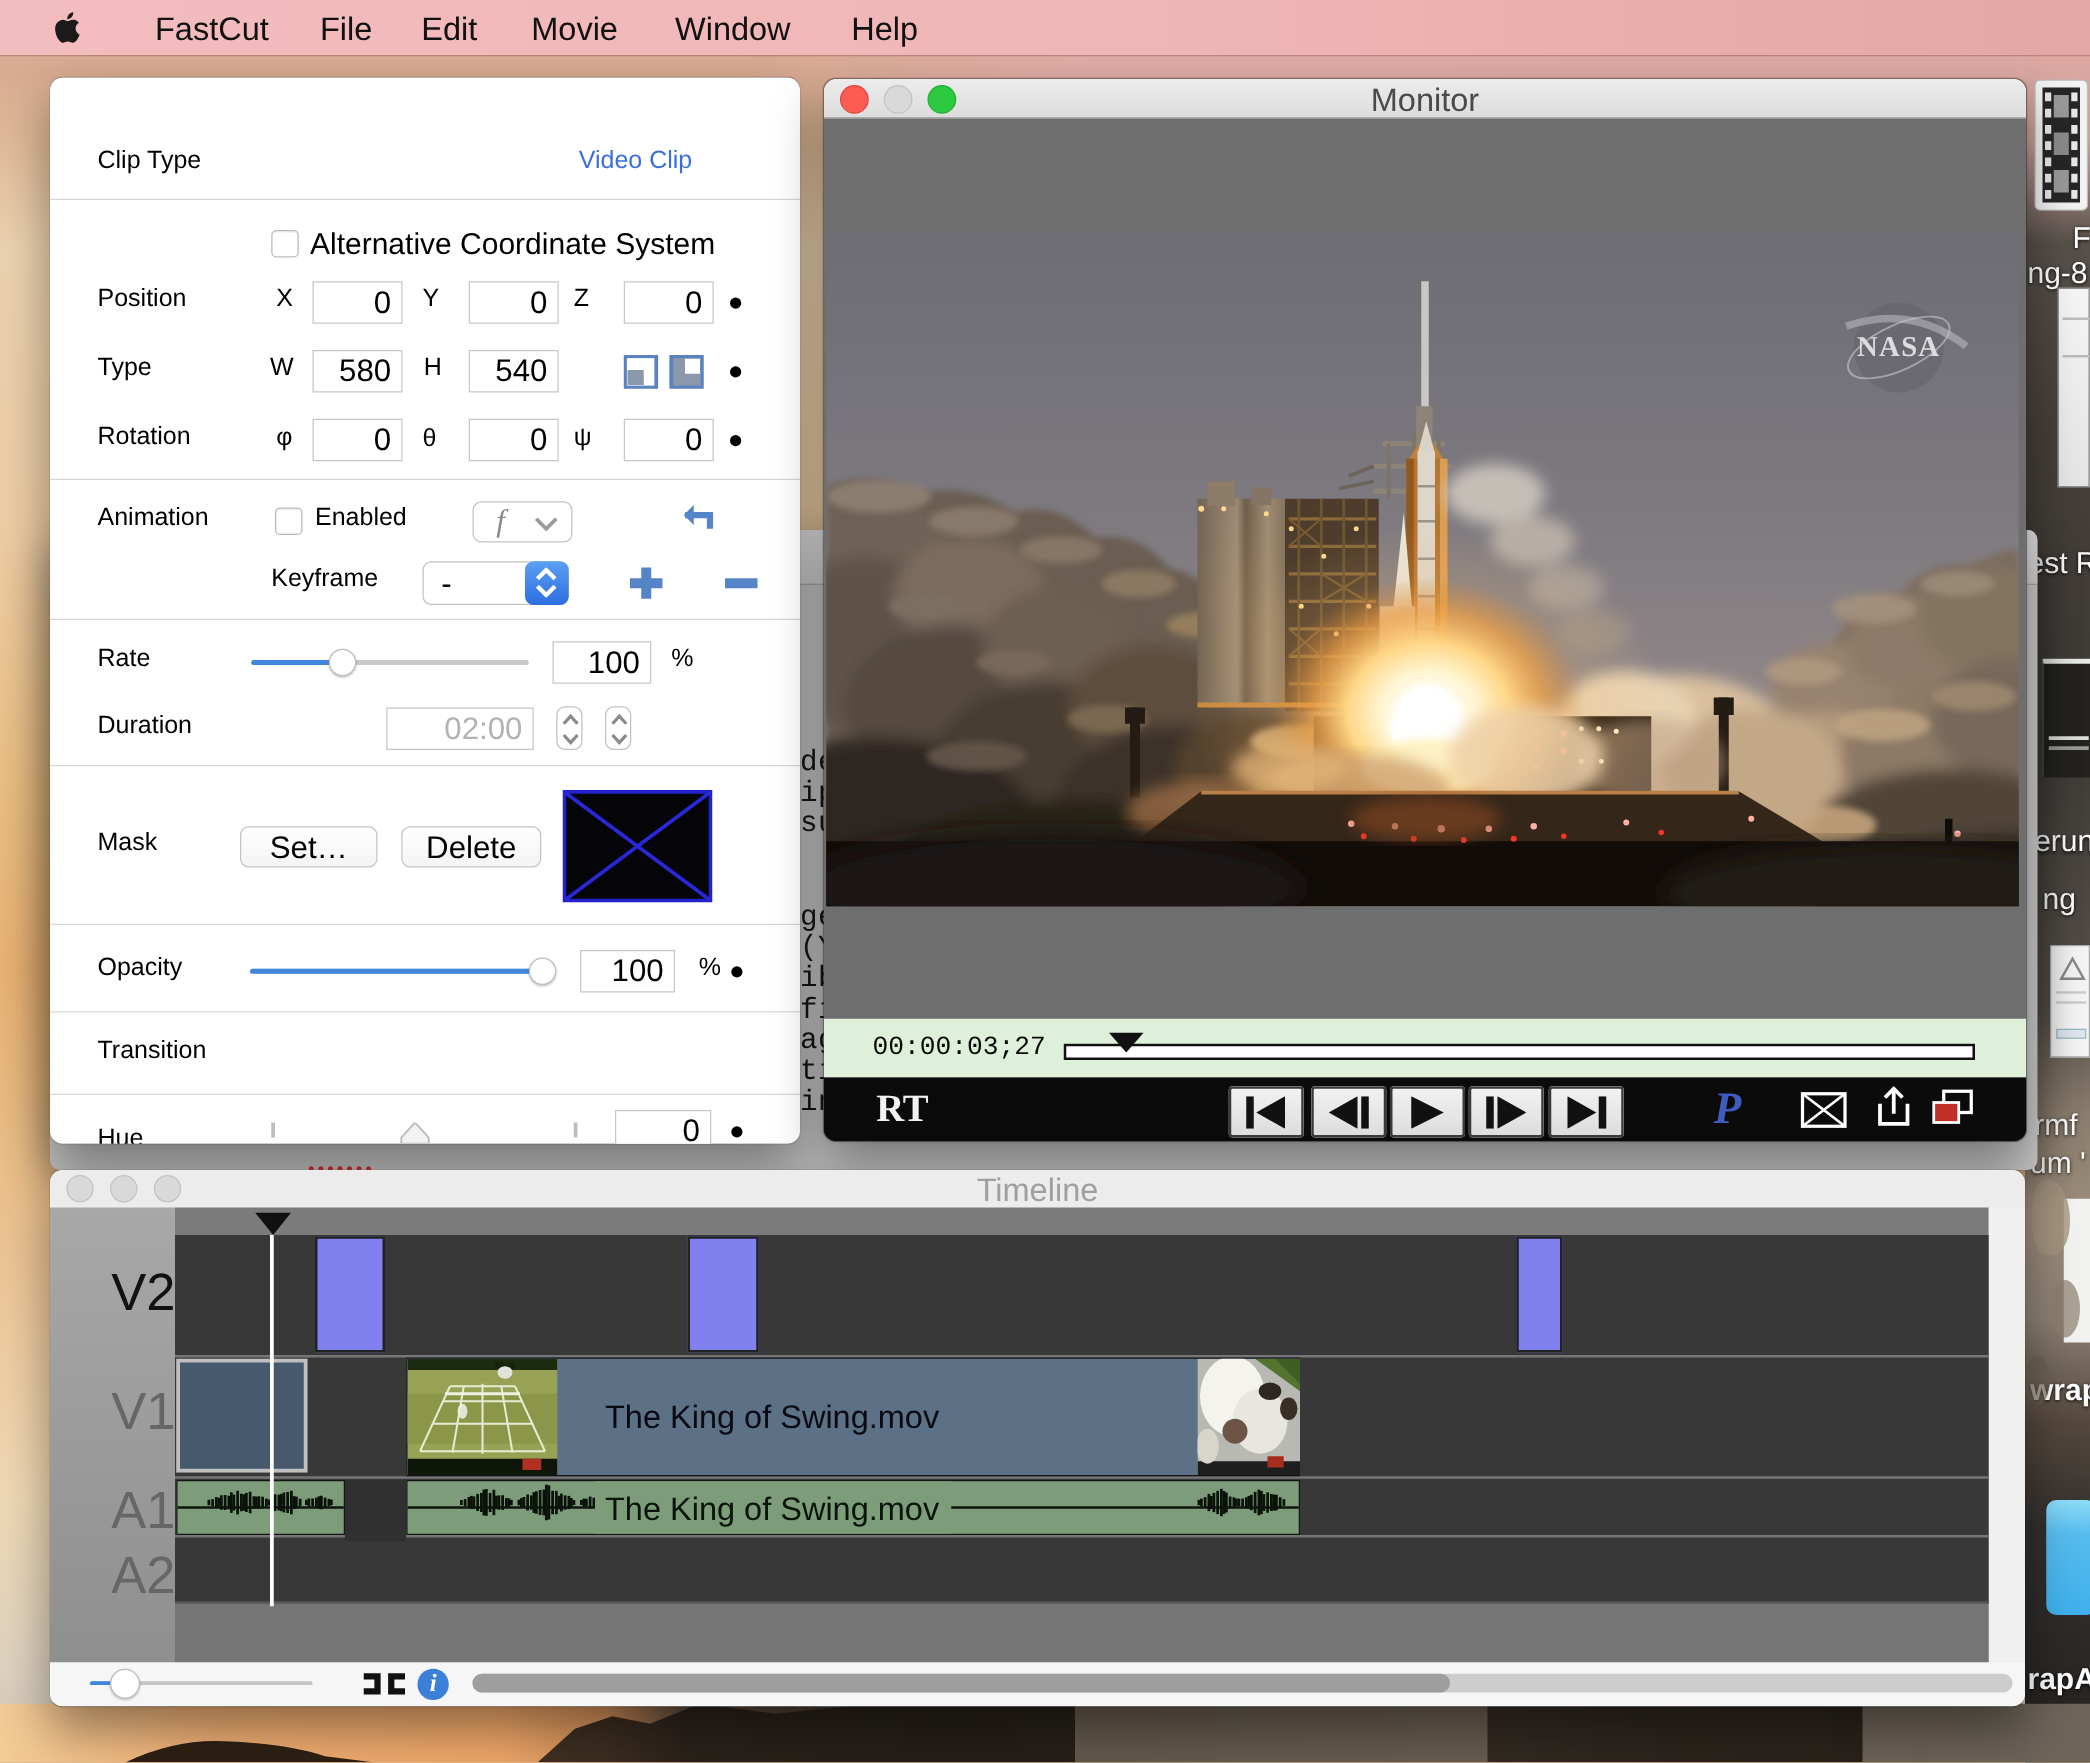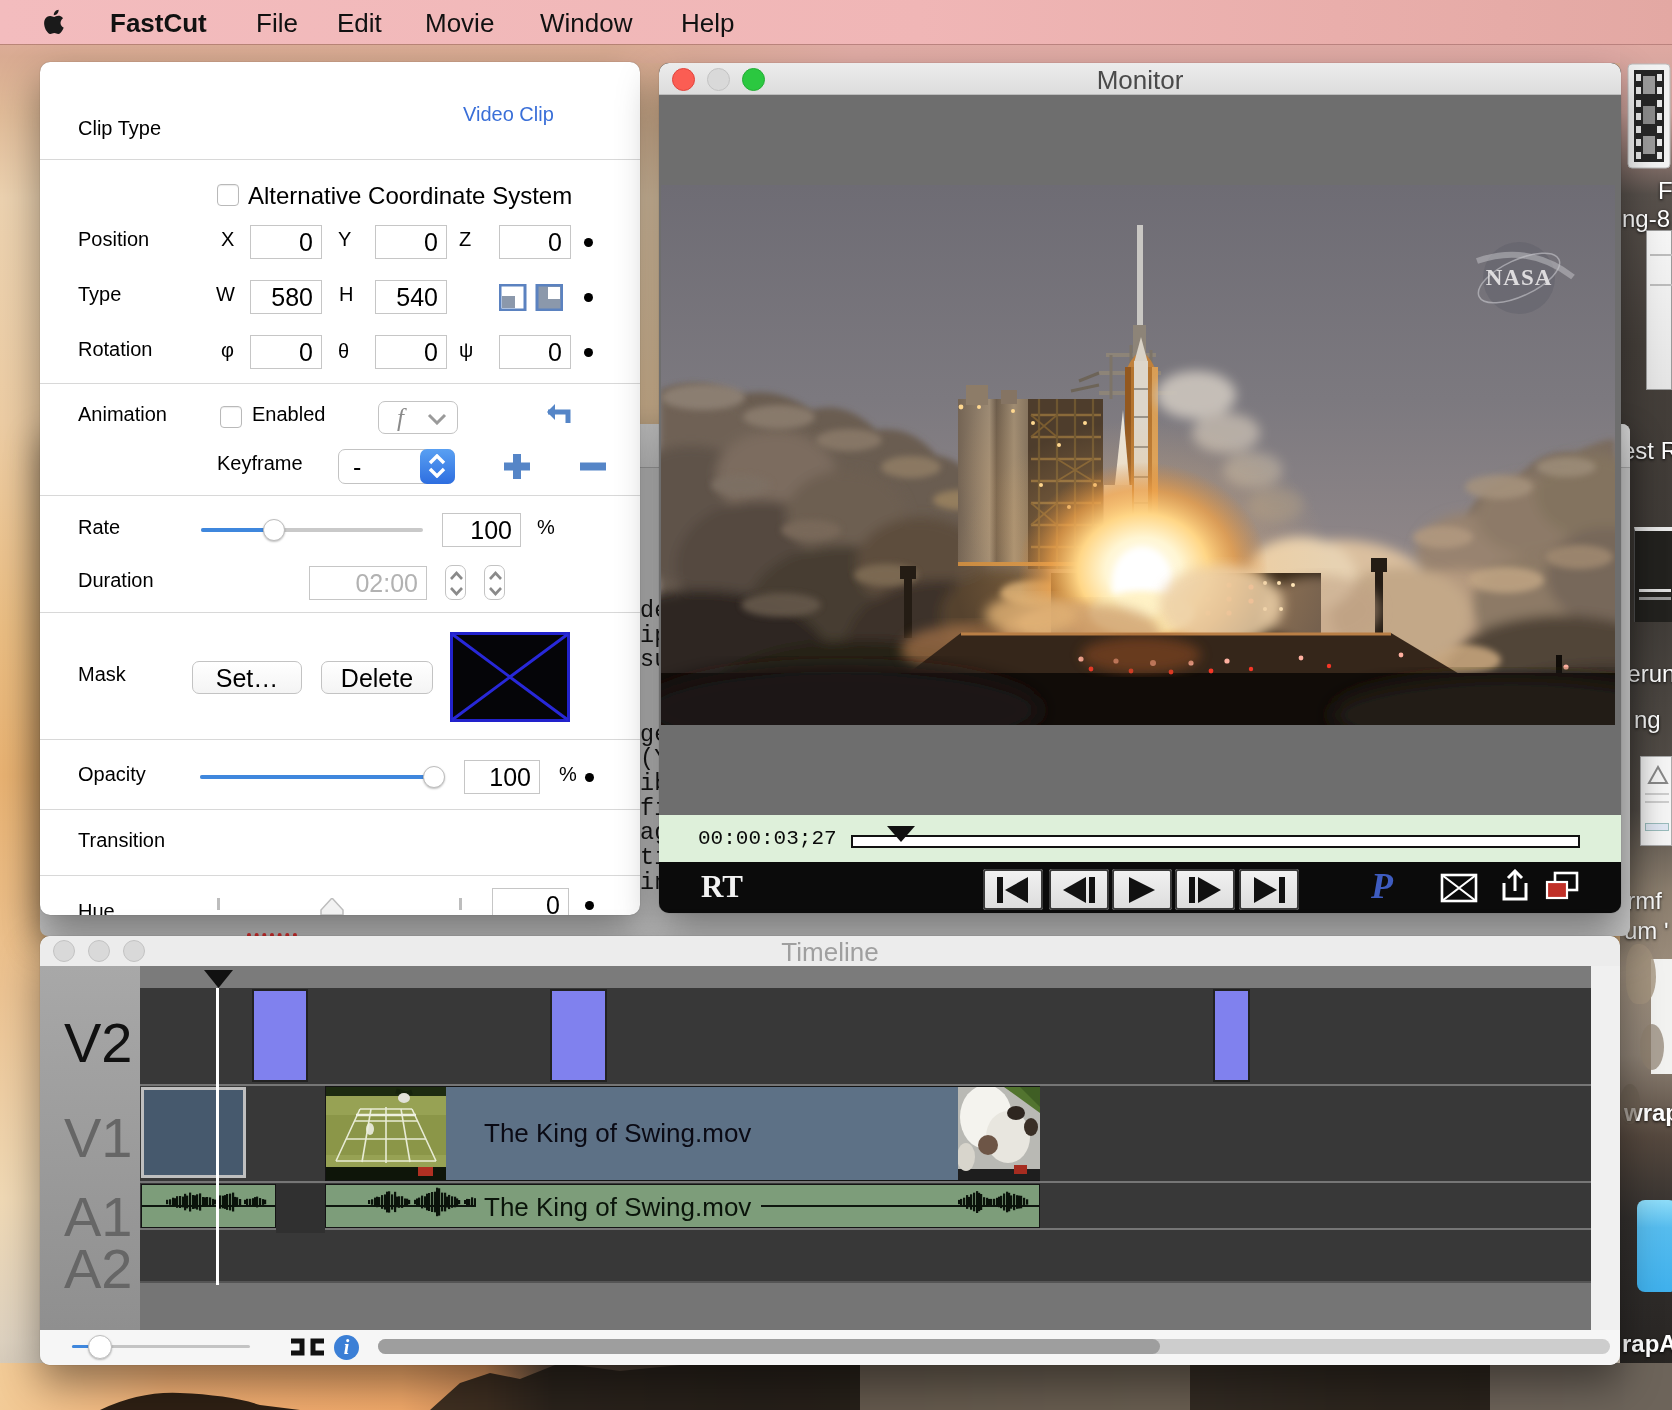--- a/index.html
+++ b/index.html
@@ -37,29 +37,29 @@
 .pop{position:absolute;height:35px;background:#fff;border:1px solid #c3c3c3;border-radius:7px}
 .popcap{position:absolute;right:-1px;top:-1px;width:35px;height:35px;border-radius:7px;background:linear-gradient(#59a0f2,#2e6ee0);}
 
 #mon{left:659px;top:63px;width:962px;height:850px;background:#6e6e6e;z-index:2;overflow:hidden}
 #mon .tbar{height:32px}
 .pbn{top:806px;width:60px;height:41px;background:linear-gradient(#f2f2f2,#dcdcdc);border-radius:3px;box-shadow:0 0 0 2px #3a3a3a inset;display:flex;align-items:center;justify-content:center}
 
 #tml{left:40px;top:936px;width:1580px;height:429px;background:#f3f3f3;z-index:3;overflow:hidden}
 #tml .tbar{height:45px}
 .trk{position:absolute;left:100px;width:1451px;background:#383838}
-.tlabel{position:absolute;left:24px;font-size:56px;color:#666}
+.tlabel{position:absolute;left:49px;font-size:42px;color:#666}
 .clipv2{position:absolute;background:#8081ee;border:2px solid #222;height:93px;top:0}
 </style></head><body>
 <div class="a" id="desk"></div>
 <div class="a" id="menubar">
   <svg class="a" style="left:43px;top:8px" width="24" height="28" viewBox="0 0 24 28">
     <path fill="#1a1a1a" d="M17.5 14.8c0-3 2.5-4.5 2.6-4.6-1.4-2.1-3.6-2.4-4.4-2.4-1.9-.2-3.7 1.1-4.6 1.1-.9 0-2.4-1.1-4-1-2 0-3.9 1.2-5 3-2.1 3.7-.5 9.2 1.5 12.2 1 1.5 2.2 3.1 3.8 3 1.5-.1 2.1-1 3.9-1s2.3 1 4 1c1.6 0 2.7-1.5 3.7-3 1.2-1.7 1.6-3.4 1.7-3.5-.1-.1-3.2-1.3-3.2-4.8zM14.4 5.6c.8-1 1.4-2.4 1.2-3.8-1.2 0-2.7.8-3.5 1.8-.8.9-1.5 2.3-1.3 3.7 1.4.1 2.8-.7 3.6-1.7z"></path>
   </svg>
-  <span class="mi" style="left:110px;font-weight:bold">FastCut</span>
+  <span class="mi" style="left:124px;font-weight:normal">FastCut</span>
   <span class="mi" style="left:256px">File</span>
   <span class="mi" style="left:337px">Edit</span>
   <span class="mi" style="left:425px">Movie</span>
   <span class="mi" style="left:540px">Window</span>
   <span class="mi" style="left:681px">Help</span>
 </div>
 
 <div class="a" style="left:600px;top:43px;width:1022px;height:20px;background:linear-gradient(90deg,#d9ab92,#e2ada6 25%,#dfa9a4);z-index:0"></div>
 <div class="a" id="txtwin">
   <div class="bar"></div>
@@ -73,21 +73,21 @@
 - Chg] now linked against glib
 - Fix] the audio export of ffi
 - New] export has the new flag
 - Chg] faster preview and opti
 - Fix] the audio waveform gain</pre>
   <div class="a" id="redsquig"></div>
 </div>
 
 <div class="a win" id="insp">
   <span class="lbl" style="left:38px;top:55px">Clip Type</span>
-  <span class="lbl" style="left:423px;top:41px;color:#3a6fd8">Video Clip</span>
+  <span class="lbl" style="left:423px;top:55px;color:#3a6fd8">Video Clip</span>
   <div class="sep" style="top:97px"></div>
 
   <div class="cb" style="left:177px;top:122px"></div>
   <span class="lbl" style="left:208px;top:120px;font-size:24px">Alternative Coordinate System</span>
 
   <span class="lbl" style="left:38px;top:166px">Position</span>
   <span class="lbl" style="left:181px;top:166px">X</span>
   <div class="fld" style="left:210px;top:163px;width:72px">0</div>
   <span class="lbl" style="left:298px;top:166px">Y</span>
   <div class="fld" style="left:335px;top:163px;width:72px">0</div>

